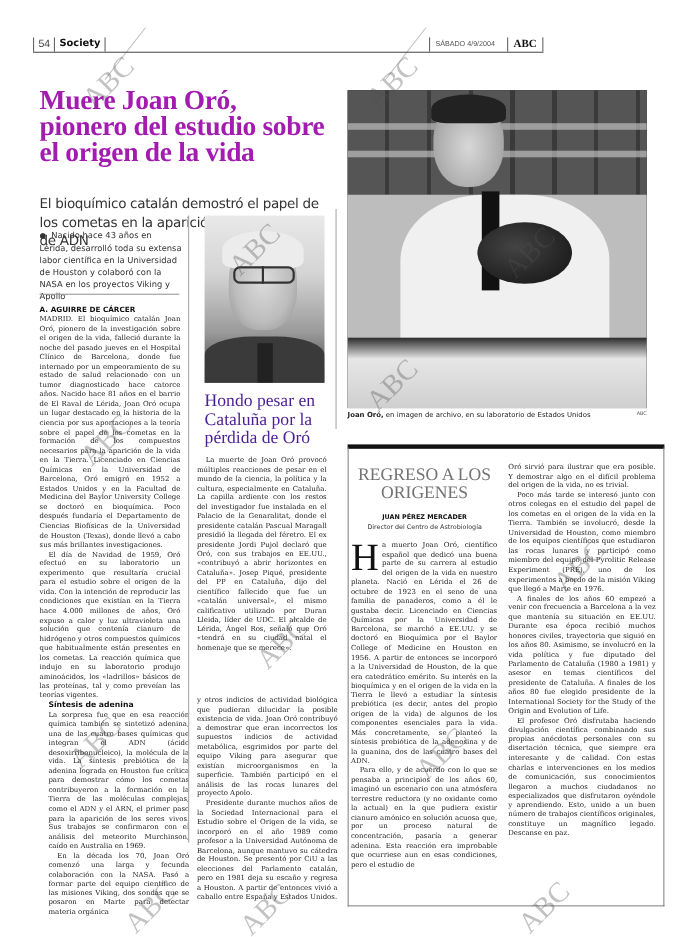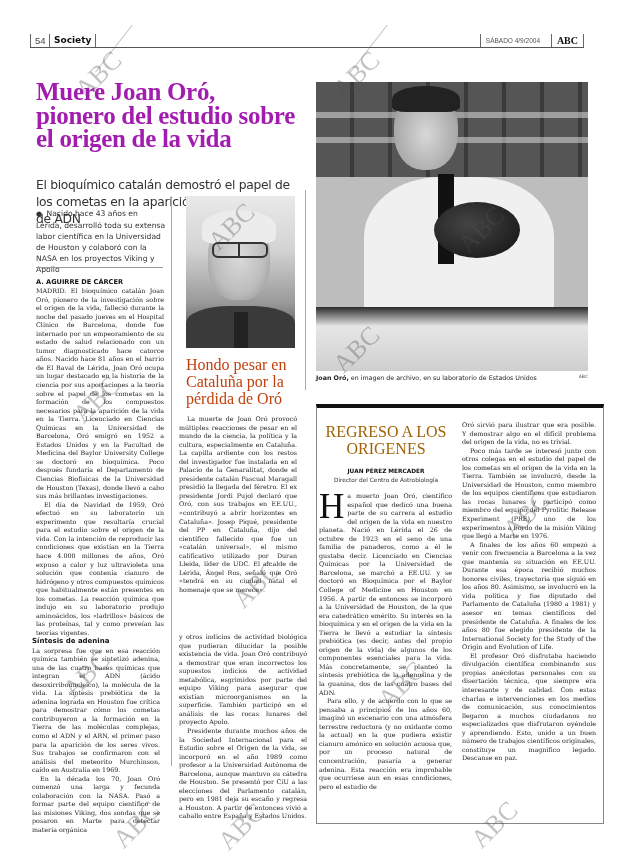--- a/index.html
+++ b/index.html
@@ -1,68 +1,68 @@
 <!DOCTYPE html>
 <html><head>
 <meta charset="utf-8">
 <style>
   *{margin:0;padding:0;box-sizing:border-box;}
   html,body{width:620px;height:852px;background:#fff;overflow:hidden;}
   body{position:relative;font-family:"DejaVu Serif",serif;color:#1a1a1a;}
   .abs{position:absolute;}
   
-  .hdr{left:30px;top:34px;width:554px;height:14px;border-bottom:1px solid #555;}
+  .hdr{left:30px;top:34px;width:464px;height:14px;border-bottom:1px solid #555;}
   .hdr .pg{position:absolute;left:0;top:0;font-family:"Liberation Sans",sans-serif;font-size:9.5px;color:#444;padding:0 4px;border-left:1px solid #666;height:13px;line-height:13px;}
   .hdr .sec{position:absolute;left:19px;top:0;font-family:"DejaVu Sans",sans-serif;font-weight:bold;font-size:9px;color:#111;padding:0 4px;border-left:1px solid #666;border-right:1px solid #666;height:13px;line-height:13px;}
   .hdr .date{position:absolute;right:39px;top:0;font-family:"Liberation Sans",sans-serif;font-size:6.5px;color:#555;padding:0 5px;border-left:1px solid #666;height:13px;line-height:13px;}
   .hdr .logo{position:absolute;right:0;top:0;font-family:"Liberation Serif",serif;font-weight:bold;font-size:10px;color:#111;padding:0 5px;border-left:1px solid #666;border-right:1px solid #666;height:13px;line-height:13px;}
   
   .title{left:36px;top:80px;width:260px;font-family:"Liberation Serif",serif;font-weight:bold;font-size:25px;line-height:23.5px;color:#a21caf;letter-spacing:-0.3px;}
   .subtitle{left:36px;top:153px;width:268px;font-family:"DejaVu Sans",sans-serif;font-size:12.3px;line-height:17px;color:#333;letter-spacing:-0.3px;margin-top:24px;}
   .lead{left:36px;top:208px;width:130px;font-family:"DejaVu Sans",sans-serif;font-size:7.6px;line-height:11px;color:#333;}
   .lead .bul{font-size:7px;margin-right:2px;}
   .leadrule{left:36px;top:267px;width:127px;height:1px;background:#999;}
   .byline{left:36px;top:278px;font-family:"DejaVu Sans",sans-serif;font-weight:bold;font-size:6.6px;color:#111;}
   .body{font-family:"DejaVu Serif",serif;font-size:6.35px;line-height:8.55px;color:#222;text-align:justify;hyphens:auto;}
   .body p{text-indent:0;}
   .body p.ind{text-indent:8px;}
   .col1{left:36px;top:287px;width:128px;}
-  .col1b{left:32px;top:637px;width:128px;}
+  .col1b{left:44px;top:637px;width:128px;}
   .subhead{font-family:"DejaVu Sans",sans-serif;font-weight:bold;font-size:7px;color:#111;margin-bottom:1px;}
   .col2b{left:179px;top:633px;width:128px;}
   
   .vline{left:171px;top:196px;width:1px;height:570px;background:#aaa;}
   .vline2{left:305px;top:190px;width:1px;height:200px;background:#aaa;}
   .photo-small{left:186px;top:196px;width:109px;height:152px;background:linear-gradient(180deg,#e9e9e9 0%,#d4d4d4 35%,#9a9a9a 70%,#3d3d3d 100%);overflow:hidden;}
   .photo-small .face{position:absolute;left:22px;top:22px;width:62px;height:82px;border-radius:45% 45% 42% 42%;background:radial-gradient(ellipse at 50% 45%,#dcdcdc 0%,#bcbcbc 60%,#8d8d8d 100%);}
   .photo-small .hair{position:absolute;left:16px;top:14px;width:74px;height:34px;border-radius:50% 50% 20% 20%;background:#ececec;}
   .photo-small .glasses{position:absolute;left:26px;top:46px;width:56px;height:16px;border:2px solid #333;border-radius:6px;}
   .photo-small .glasses:after{content:"";position:absolute;left:24px;top:-2px;width:3px;height:16px;background:#fff0;border-left:2px solid #333;}
   .photo-small .suit{position:absolute;left:0;top:110px;width:109px;height:42px;background:#3a3a3a;border-radius:40% 40% 0 0;}
   .photo-small .tie{position:absolute;left:48px;top:116px;width:14px;height:36px;background:#222;}
-  .hondo{left:186px;top:356px;width:115px;font-family:"Liberation Serif",serif;font-size:16px;line-height:17px;color:#c2410c;}
+  .hondo{left:186px;top:356px;width:115px;font-family:"Liberation Serif",serif;font-size:16px;line-height:17px;color:#4c1d95;}
   .col2a{left:179px;top:415px;width:118px;}
   
   .photo-big{left:316px;top:82px;width:272px;height:289px;background:#2a2a2a;overflow:hidden;}
   .photo-big .shelf{position:absolute;left:0;top:0;width:272px;height:95px;background:repeating-linear-gradient(90deg,#555 0 34px,#3a3a3a 34px 38px),#444;}
   .photo-big .shelf2{position:absolute;left:0;top:30px;width:272px;height:6px;background:#cfcfcf;opacity:.6;}
   .photo-big .shelf3{position:absolute;left:0;top:55px;width:272px;height:6px;background:#cfcfcf;opacity:.6;}
   .photo-big .panel{position:absolute;left:0;top:95px;width:272px;height:140px;background:#bdbdbd;}
   .photo-big .shirt{position:absolute;left:48px;top:95px;width:190px;height:150px;background:#f0f0f0;border-radius:40% 40% 10% 10%;}
   .photo-big .head{position:absolute;left:78px;top:8px;width:64px;height:80px;border-radius:45%;background:radial-gradient(ellipse at 50% 55%,#d8d8d8 0%,#a8a8a8 70%,#555 100%);}
   .photo-big .hairb{position:absolute;left:76px;top:4px;width:68px;height:26px;border-radius:50% 50% 20% 20%;background:#222;}
   .photo-big .tie{position:absolute;left:122px;top:92px;width:16px;height:90px;background:#111;}
   .photo-big .rock{position:absolute;left:118px;top:120px;width:86px;height:56px;border-radius:50%;background:radial-gradient(ellipse at 40% 40%,#444,#111);}
   .photo-big .bench{position:absolute;left:0;top:225px;width:272px;height:64px;background:linear-gradient(180deg,#2b2b2b 0%,#e6e6e6 30%,#cfcfcf 100%);}
   .caption{left:316px;top:374px;width:272px;font-family:"DejaVu Sans",sans-serif;font-size:6.3px;color:#222;}
   .caption b{font-weight:bold;}
   .caption .credit{position:absolute;right:0;top:0;font-size:4.5px;color:#555;}
   
   .box{left:316px;top:404px;width:288px;height:420px;border:1px solid #888;border-top:4px solid #111;}
-  .boxtitle{left:325px;top:423px;width:122px;text-align:center;font-family:"Liberation Serif",serif;font-size:16px;line-height:17px;color:#a16207;}
+  .boxtitle{left:325px;top:423px;width:122px;text-align:center;font-family:"Liberation Serif",serif;font-size:16px;line-height:17px;color:#737373;}
   .boxauthor{left:318px;top:468px;width:136px;text-align:center;font-family:"DejaVu Sans",sans-serif;font-weight:bold;font-size:5.8px;color:#111;}
   .boxrole{left:318px;top:477px;width:136px;text-align:center;font-family:"DejaVu Sans",sans-serif;font-size:5.8px;color:#333;}
   .col3{left:319px;top:492px;width:133px;}
   .col4{left:462px;top:421px;width:134px;}
   .dropcap{float:left;font-family:"Liberation Serif",serif;font-size:35px;line-height:28px;margin:1px 3px 0 0;color:#111;}
   
   .wm{position:absolute;font-family:"Liberation Serif",serif;font-size:26px;color:rgba(80,80,80,0.35);transform:rotate(-45deg);pointer-events:none;}
   .wmline{position:absolute;height:1px;background:rgba(80,80,80,0.35);transform-origin:0 0;pointer-events:none;}
 </style>
 </head>

